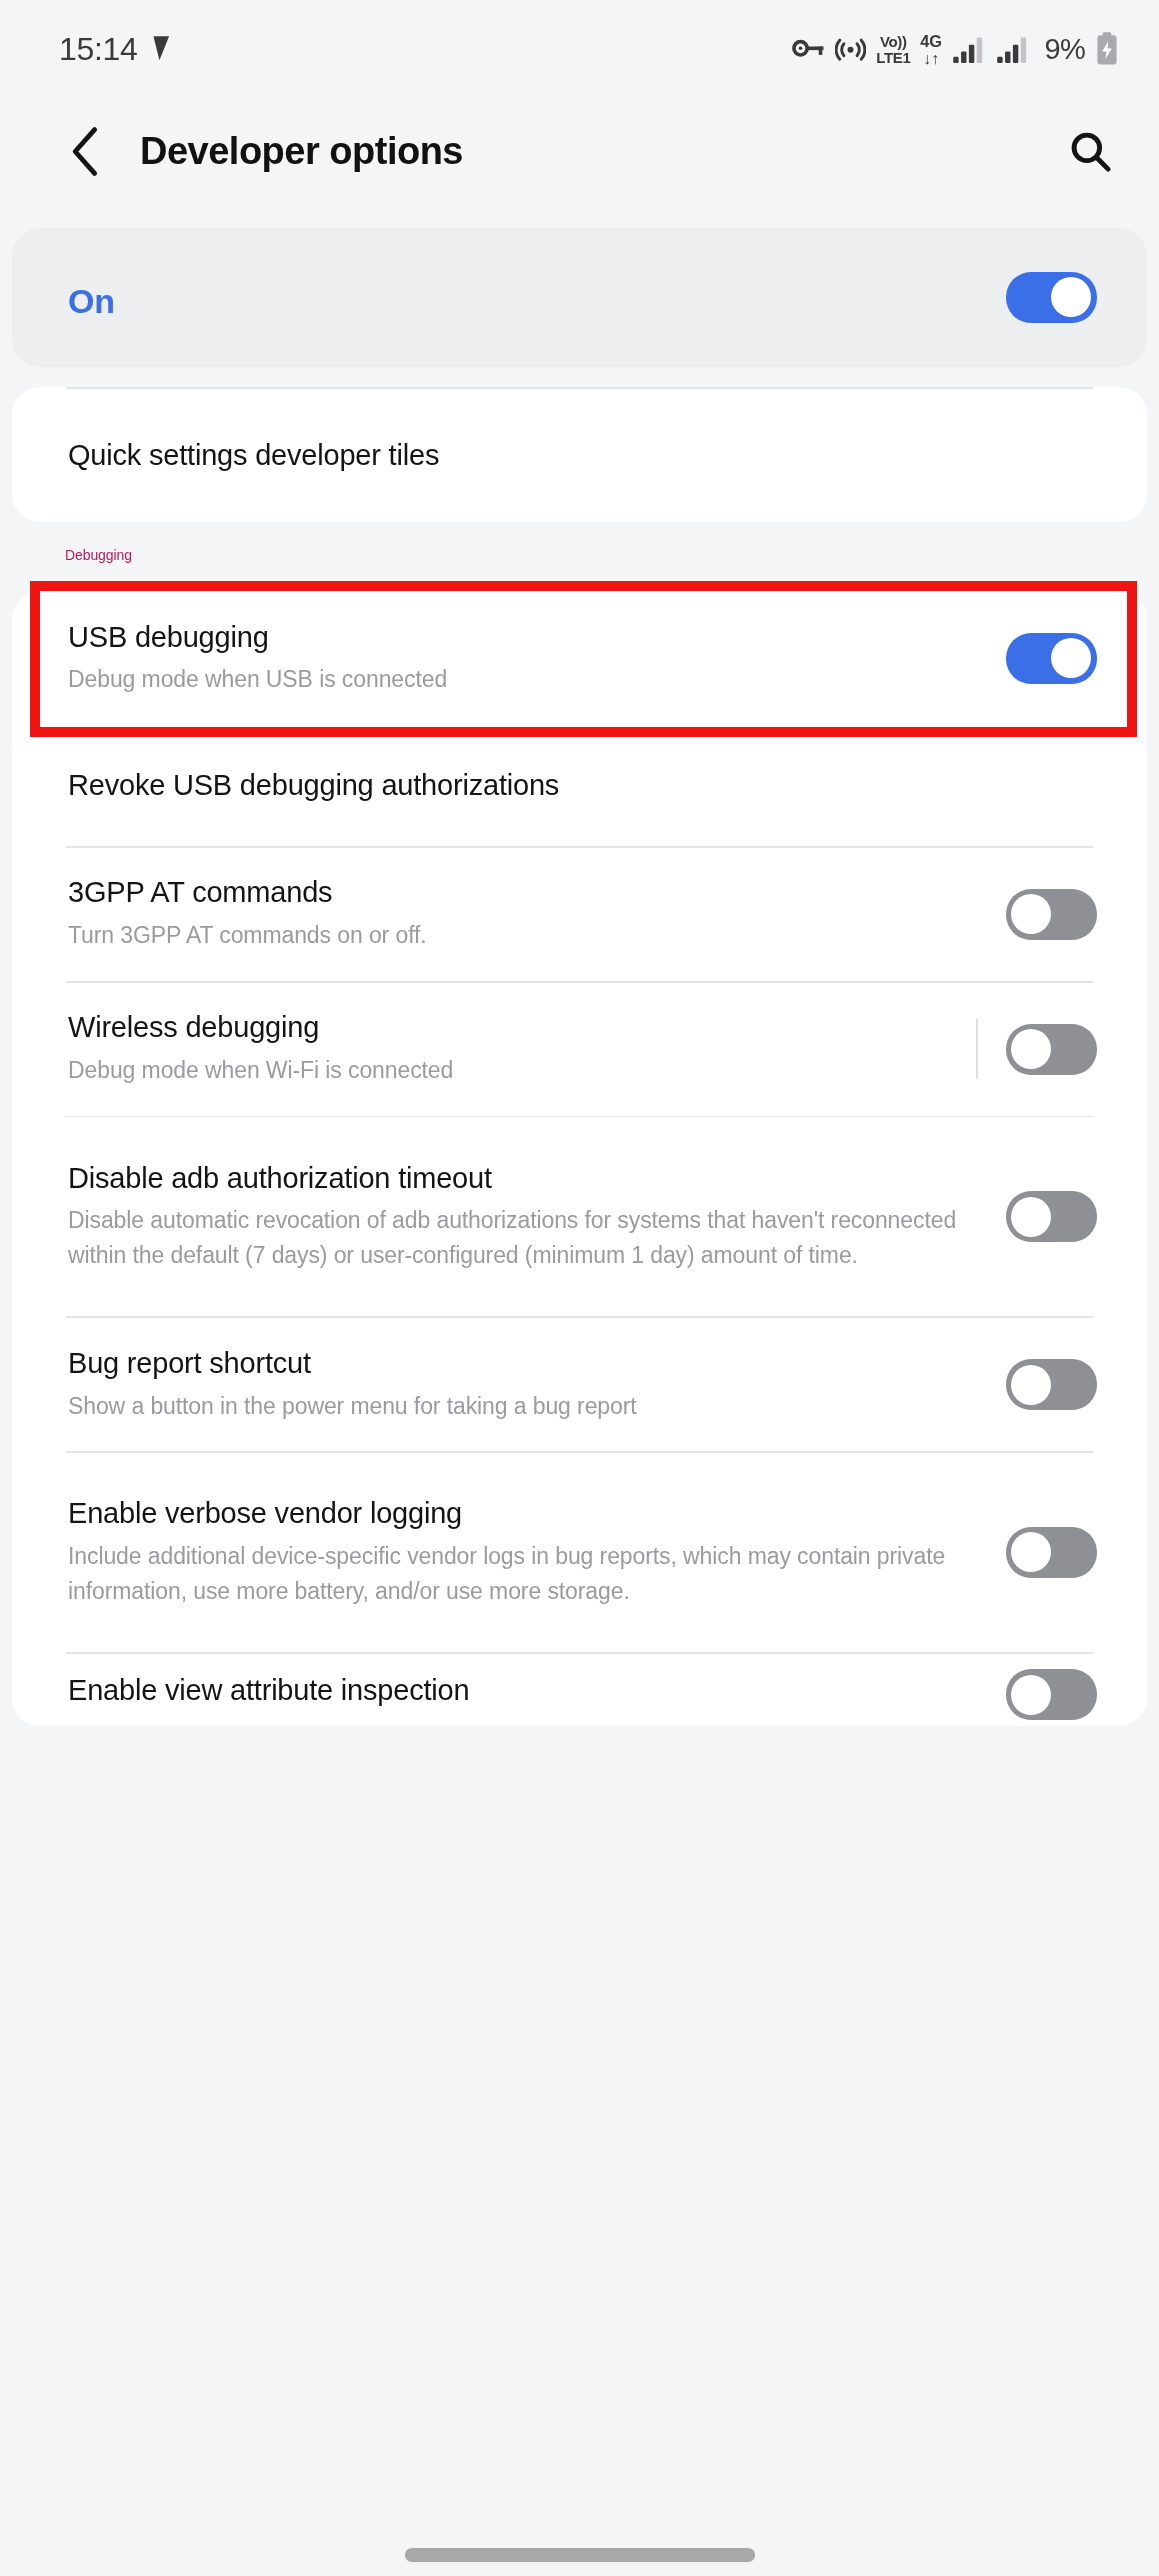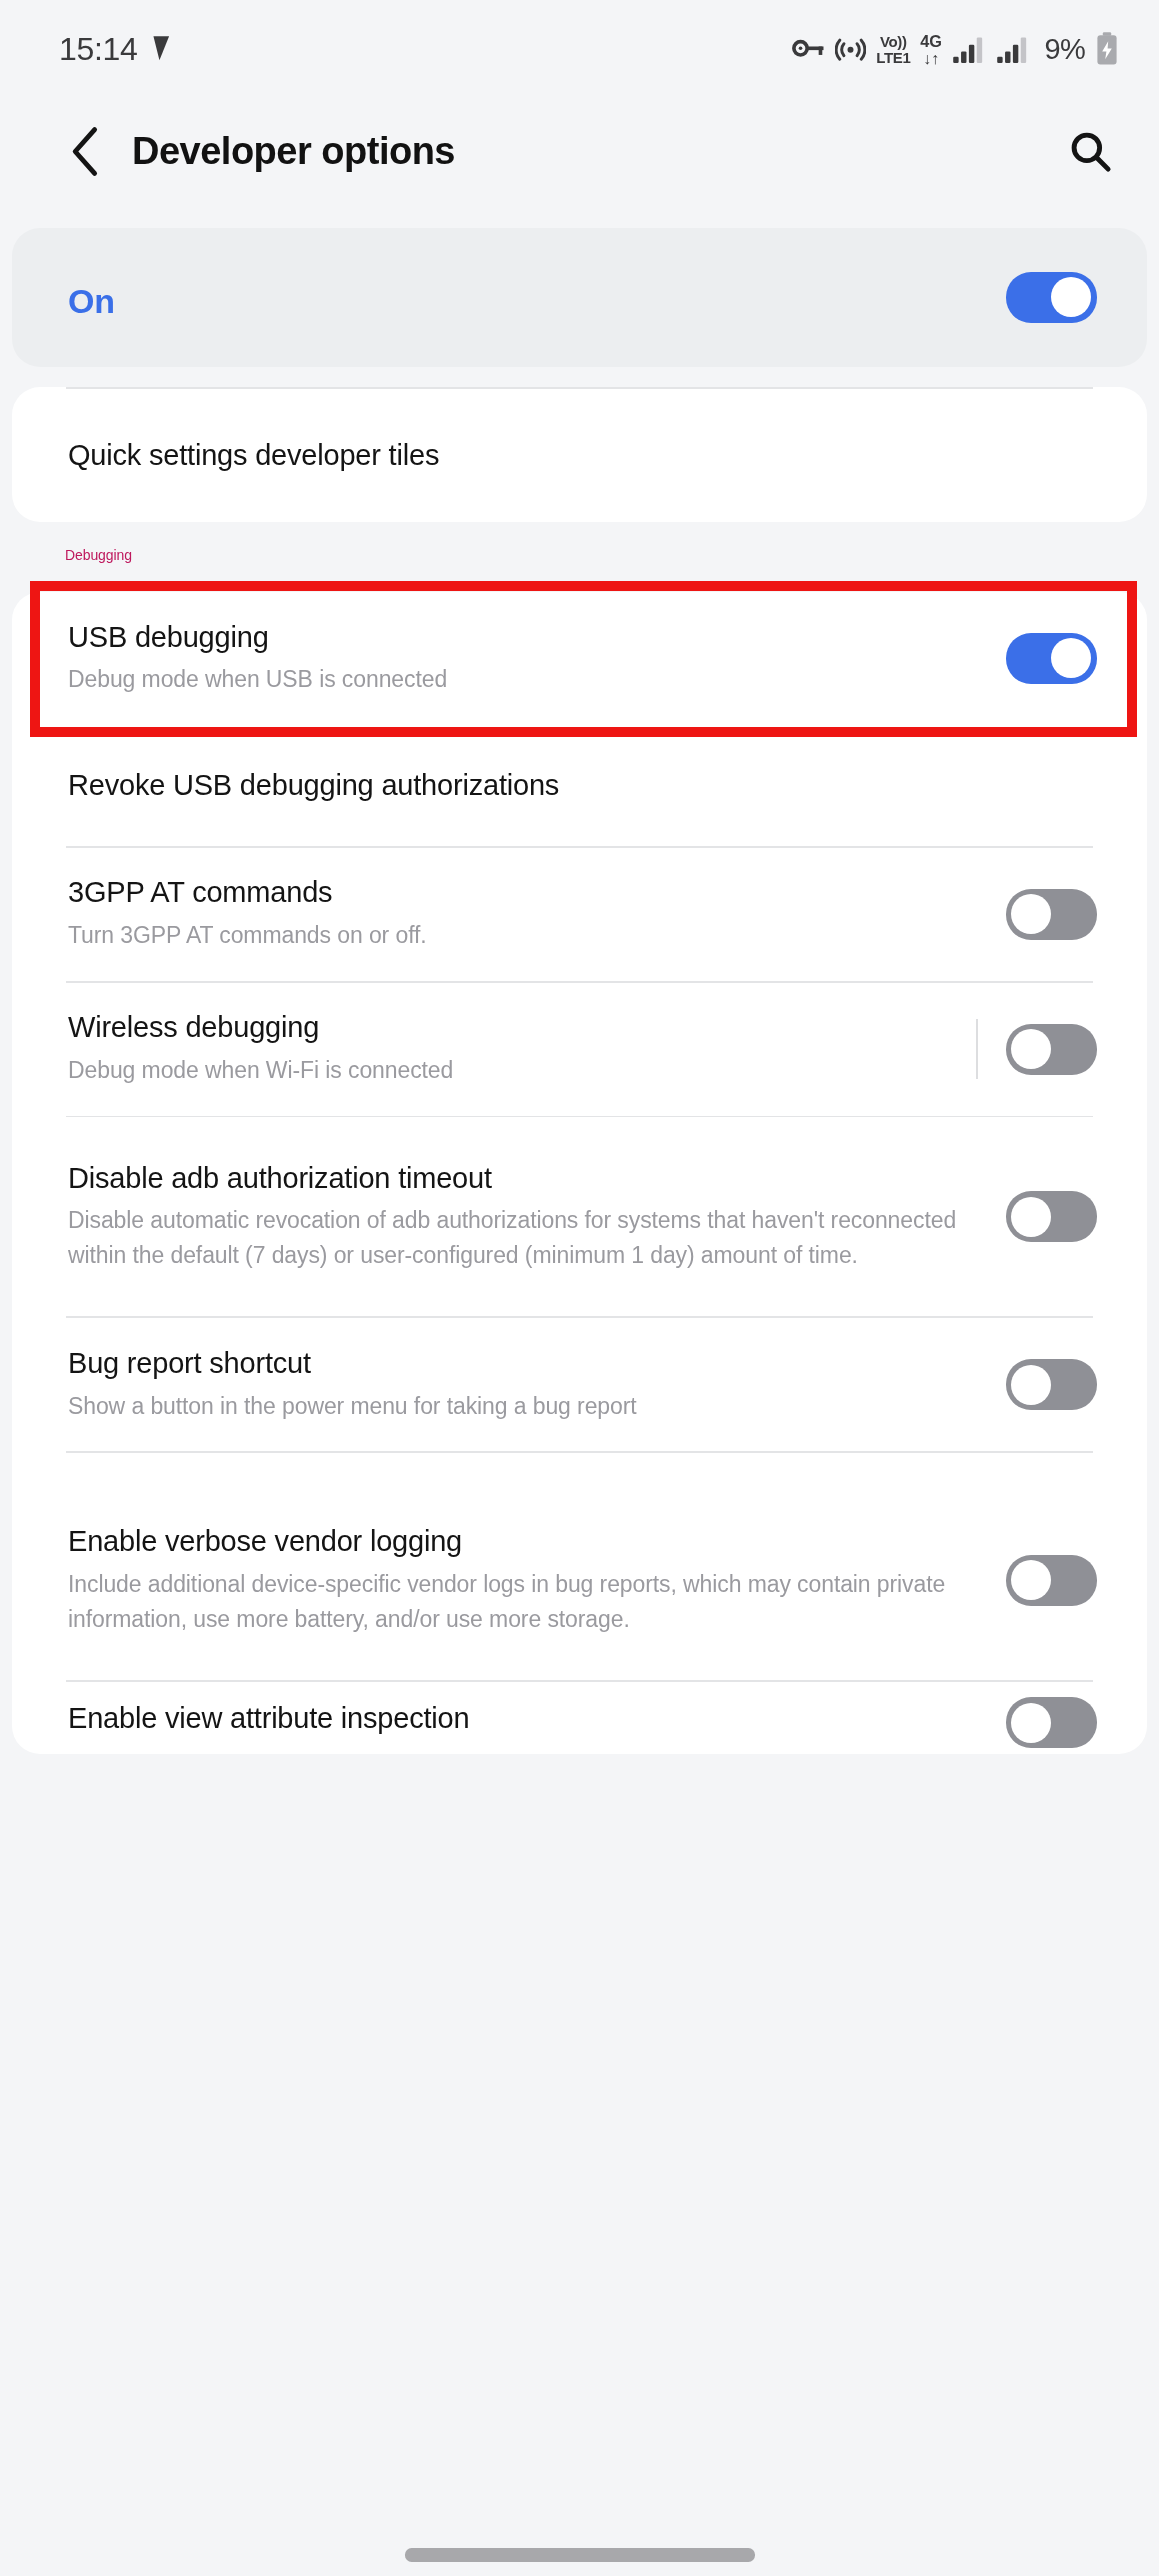--- a/index.html
+++ b/index.html
@@ -37,21 +37,21 @@
   .sb-batt { font-size:29px; color:#3a3a3c; letter-spacing:-0.6px; margin-left:3.6px; }
 
   
   .header {
     height:121px; display:flex; align-items:center;
     padding:0 40px 0 56px;
   }
   .back-btn { width:58px; height:58px; display:flex; align-items:center; justify-content:center; flex:0 0 auto; }
   .title {
     flex:1 1 auto; font-size:38px; font-weight:bold;
-    color:#121212; letter-spacing:-0.5px; margin-left:18px;
+    color:#121212; letter-spacing:-0.5px; margin-left:26px;
   }
   .search-btn { width:58px; height:58px; display:flex; align-items:center; justify-content:center; flex:0 0 auto; }
 
   
   .master {
     margin:15.7px 12px 0 12px; height:139px;
     background:#eceef0; border-radius:28px;
     display:flex; align-items:center; justify-content:space-between;
     padding:0 50px 0 56px;
   }
@@ -287,21 +287,21 @@
         <div class="row-title">Bug report shortcut</div>
         <div class="row-sub">Show a button in the power menu for taking a bug report</div>
       </div>
       <span class="toggle off">
         <span class="knob"></span>
       </span>
     </div>
 
     <div class="divider"></div>
 
-    <div class="row row-tall" style="min-height:199px;margin-top:28px;">
+    <div class="row row-tall" style="min-height:199px;">
       <div class="row-txt">
         <div class="row-title">Enable verbose vendor logging</div>
         <div class="row-sub">Include additional device-specific vendor logs in bug reports, which may contain private information, use more battery, and/or use more storage.</div>
       </div>
       <span class="toggle off">
         <span class="knob"></span>
       </span>
     </div>
 
     <div class="divider"></div>

